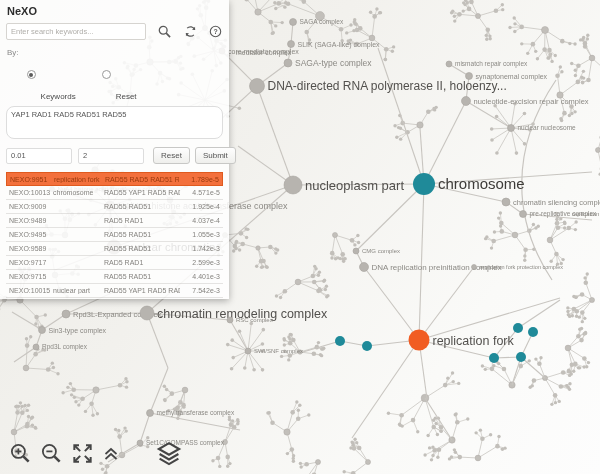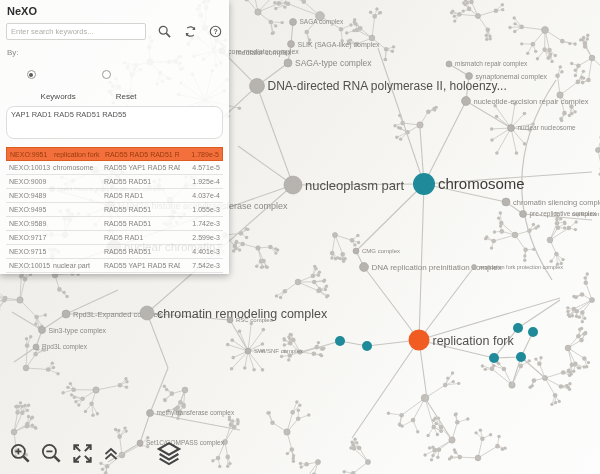--- a/index.html
+++ b/index.html
@@ -1714,20 +1714,26 @@
     </span>
     <span class="radio-group">
       <span class="radio"></span>
       <span class="radio-label">Reset</span>
     </span>
   </div>
 
 
   <textarea class="query-textarea" style="">YAP1 RAD1 RAD5 RAD51 RAD55</textarea>
 
+  <div class="params-row">
+    <input class="param-input" type="text" value="0.01" style="">
+    <input class="param-input" type="text" value="2" style="">
+    <button class="btn">Reset</button>
+    <button class="btn">Submit</button>
+  </div>
 
   <div class="results" id="results">
       <div class="result-row selected">
         <span class="cell-id">NEXO:9951</span>
         <span class="cell-term">replication fork</span>
         <span class="cell-genes">RAD55 RAD5 RAD51 RAD1</span>
         <span class="cell-pval">1.789e-5</span>
       </div>
       <div class="result-row">
         <span class="cell-id">NEXO:10013</span>

